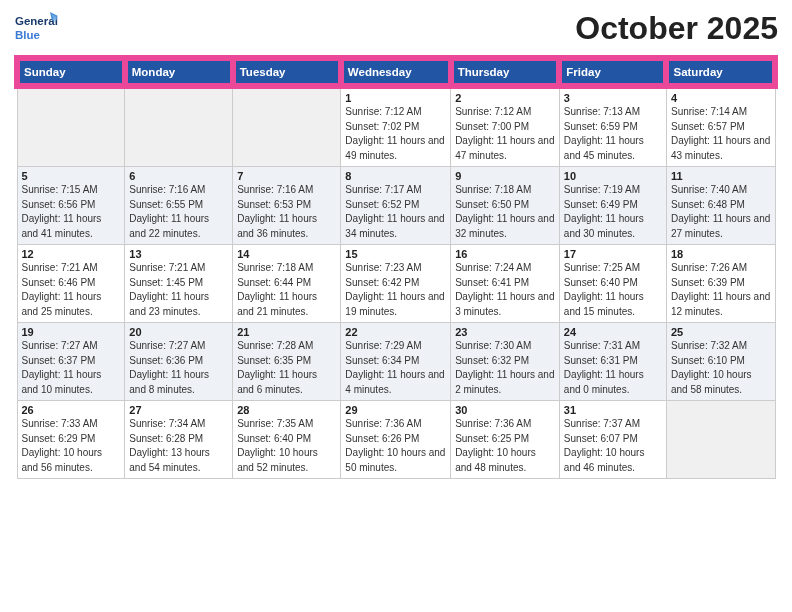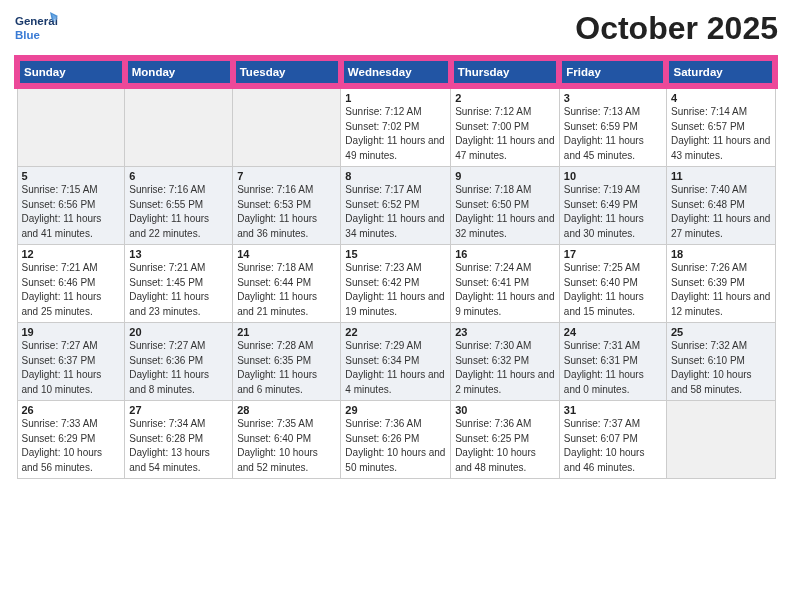--- a/index.html
+++ b/index.html
@@ -251,21 +251,21 @@
           <span>Sunrise: 7:23 AM</span><br>
           <span>Sunset: 6:42 PM</span><br>
           <span>Daylight: 11 hours and 19 minutes.</span>
         </div>
       </td>
           <td>
         <span class="day-num">16</span>
         <div class="day-info">
           <span>Sunrise: 7:24 AM</span><br>
           <span>Sunset: 6:41 PM</span><br>
-          <span>Daylight: 11 hours and 9 minutes.</span>
+          <span>Daylight: 11 hours and 3 minutes.</span>
         </div>
       </td>
           <td>
         <span class="day-num">17</span>
         <div class="day-info">
           <span>Sunrise: 7:25 AM</span><br>
           <span>Sunset: 6:40 PM</span><br>
           <span>Daylight: 11 hours and 15 minutes.</span>
         </div>
       </td>

